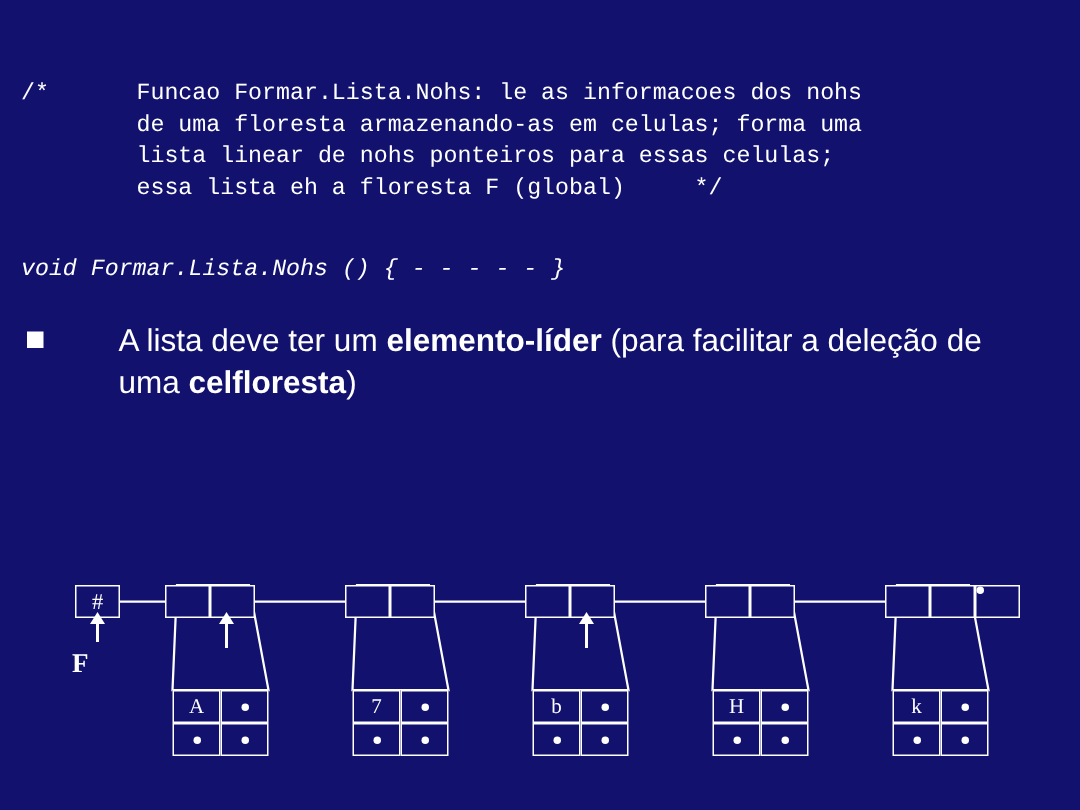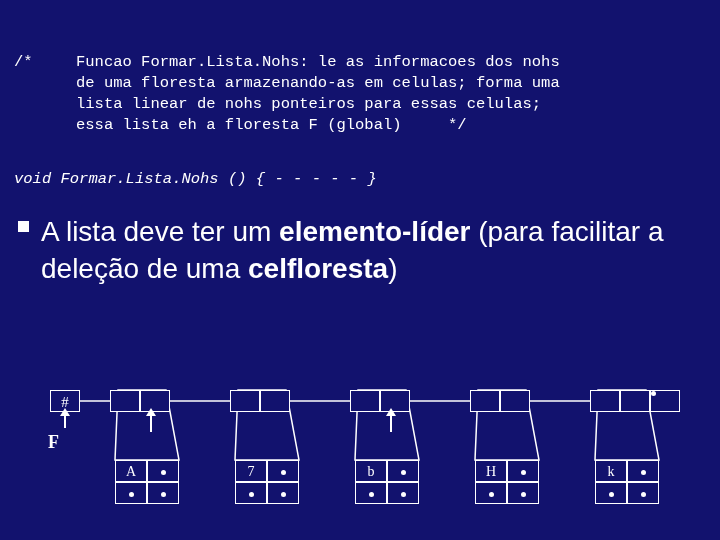--- a/index.html
+++ b/index.html
@@ -16,21 +16,21 @@
   .code-block {
     font-family: "Courier New", monospace;
     font-size: 15.5px;
     line-height: 1.35;
     white-space: pre;
     padding: 10px 14px 0 14px;
     color: #fff;
   }
   .comment-wrap { display: flex; }
   .comment-left { width: 62px; }
-  .comment-right { flex: 1; }
+  .comment-right { flex: 1; margin-left: 15px; }
   .stmt {
     margin-top: 14px;
     padding-left: 14px;
     font-family: "Courier New", monospace;
     font-size: 15.5px;
     font-style: italic;
   }
   .bullet-row {
     display: flex;
     align-items: flex-start;
@@ -38,23 +38,24 @@
     padding: 0 20px 0 18px;
   }
   .bullet-icon {
     width: 11px; height: 11px;
     background: #fff;
     margin-top: 7px;
     margin-right: 12px;
     flex: 0 0 11px;
   }
   .bullet-text {
-    font-size: 28px;
+    font-size: 21px;
     line-height: 1.3;
     color: #fff;
+    margin-left: 38px;
   }
   .diagram {
     position: absolute;
     left: 0; top: 330px;
     width: 720px;
     height: 200px;
   }
   .list-cell {
     position: absolute;
     height: 22px;

